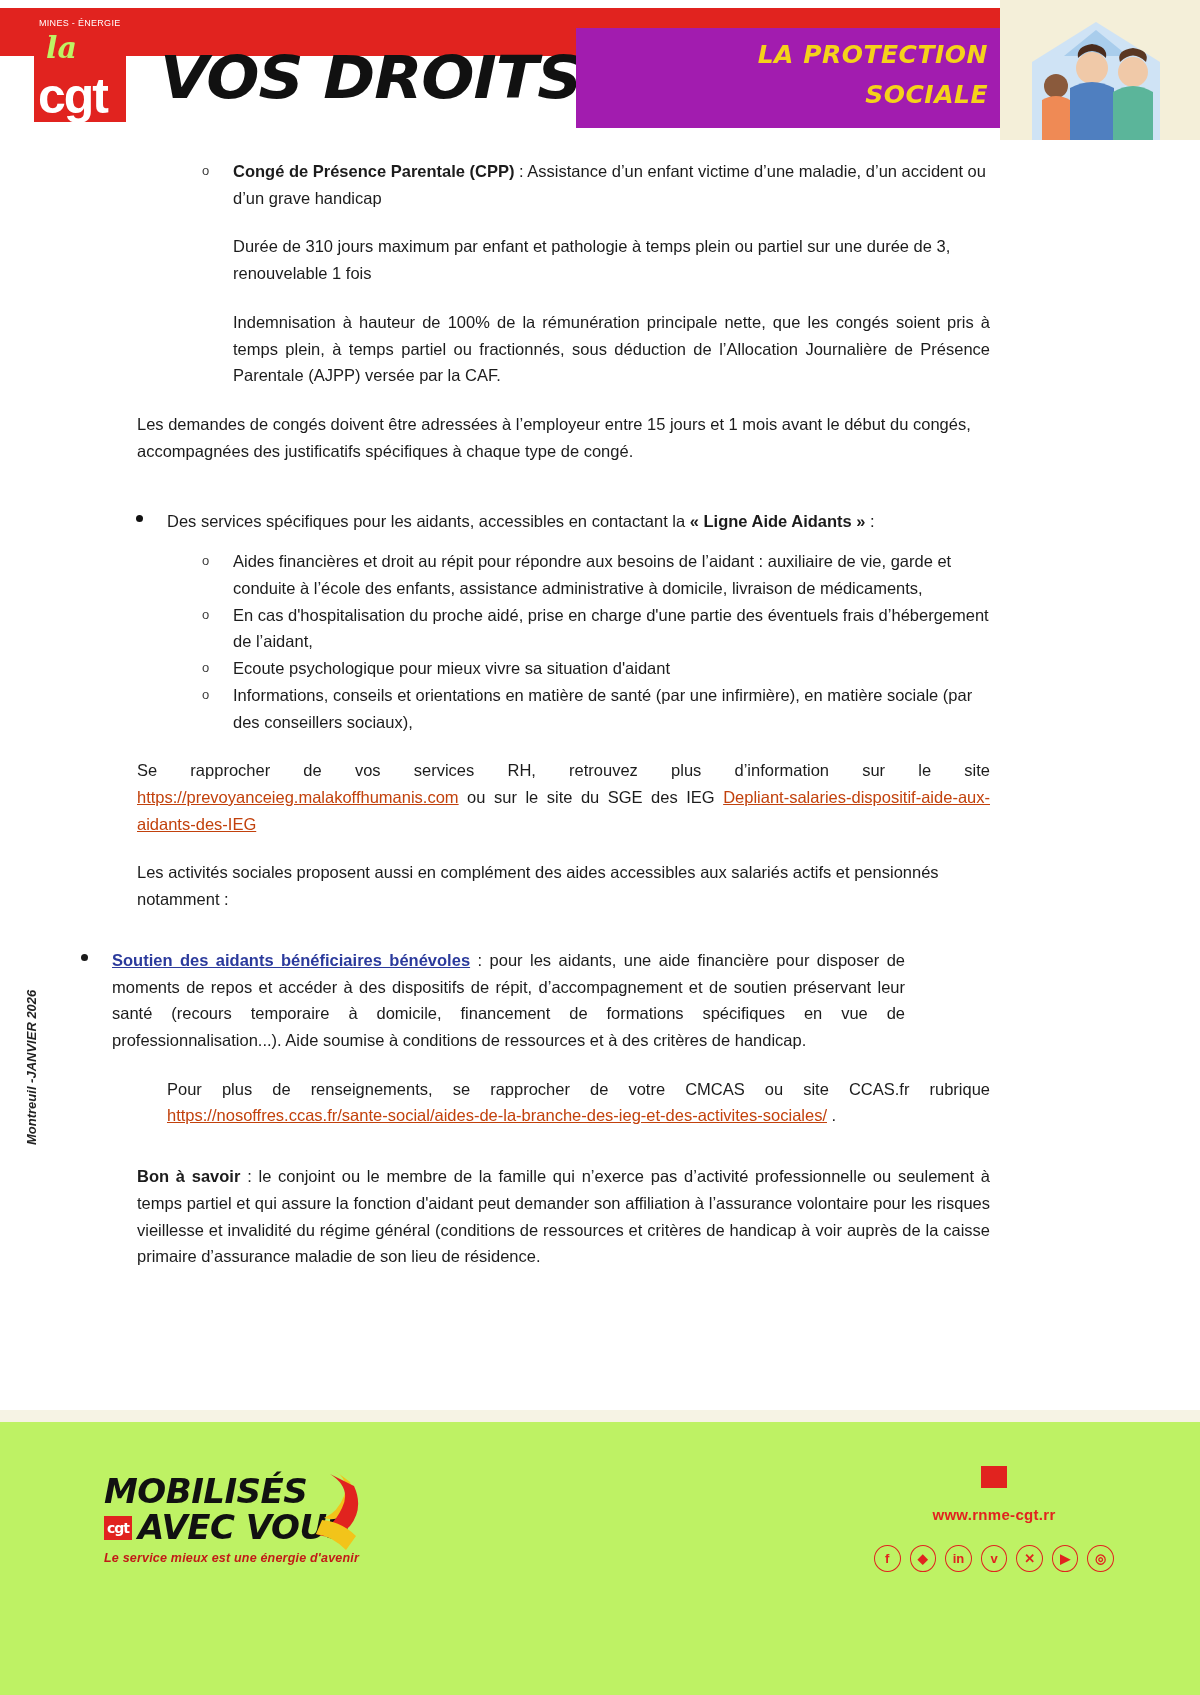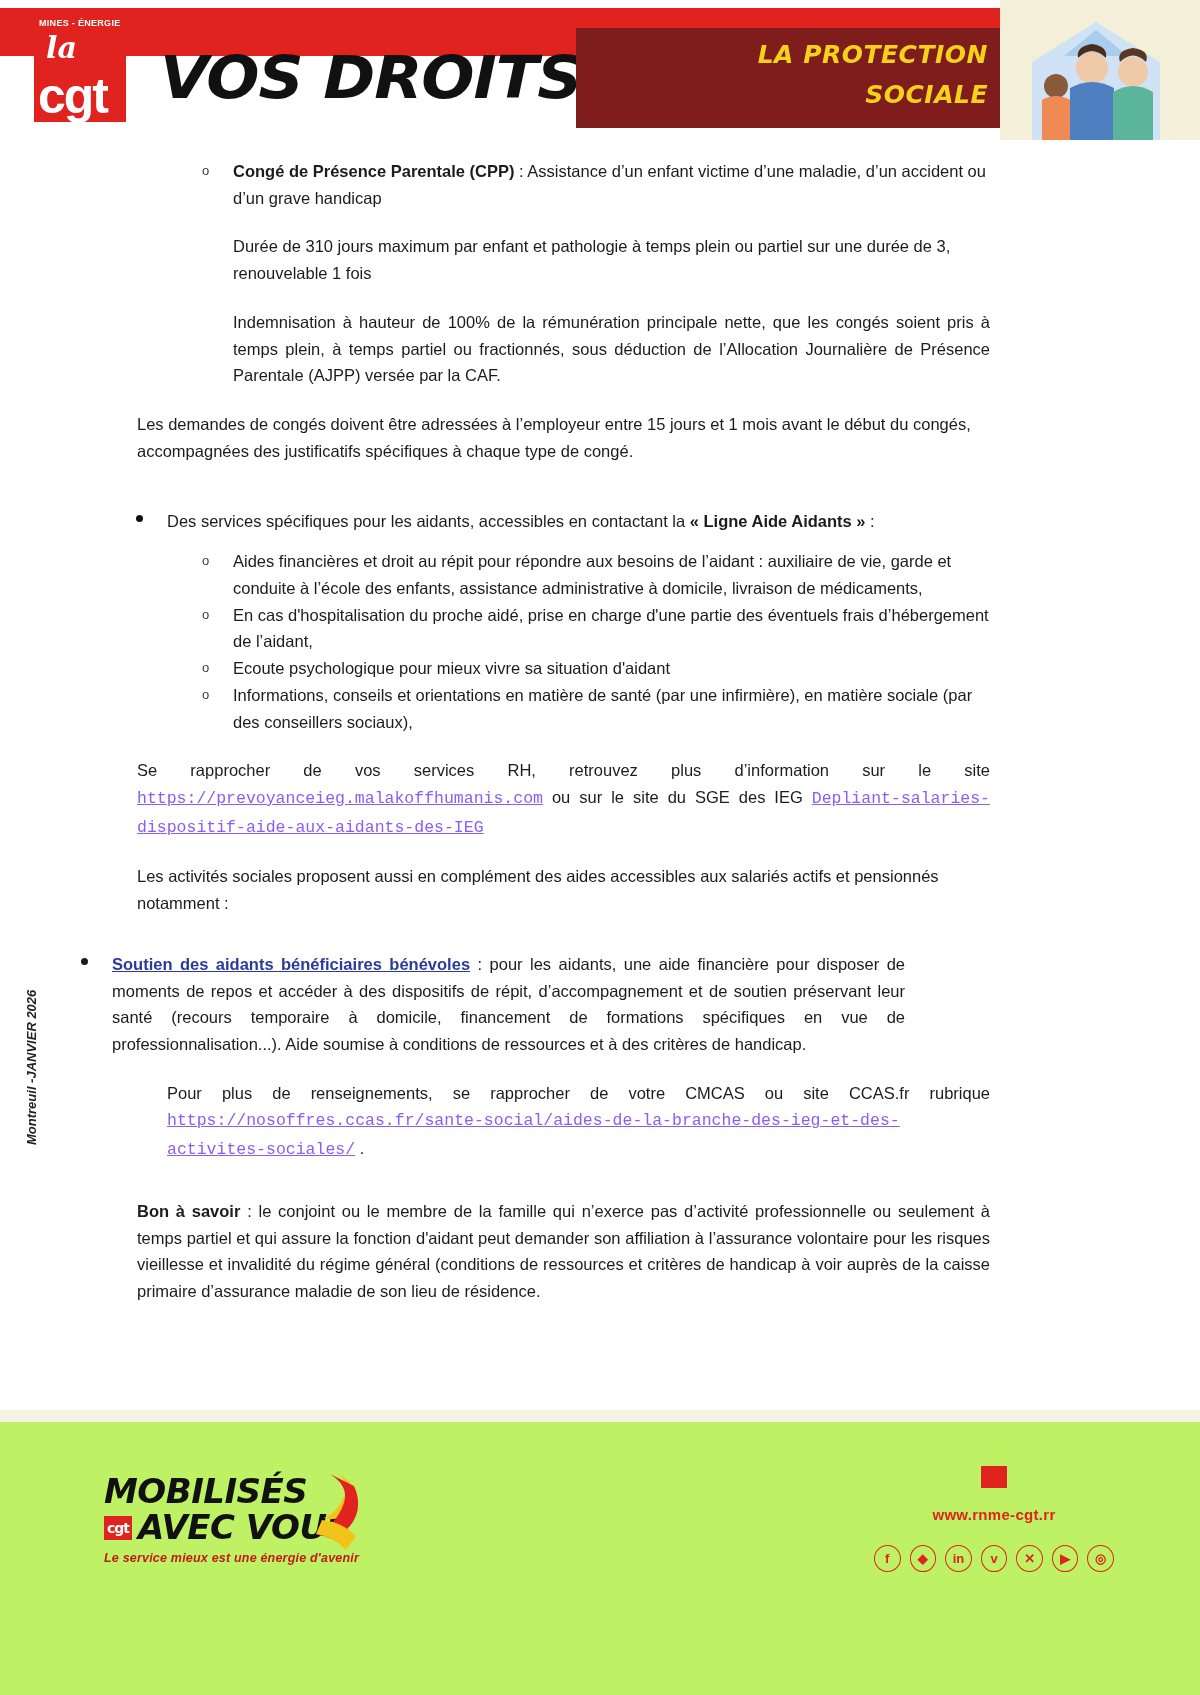--- a/index.html
+++ b/index.html
@@ -45,31 +45,31 @@
     top: 14px; left: 34px;
     width: 92px;
     height: 108px;
     background: #e1231f;
     color: #ffffff;
   }
   .cgt-logo .mines {
     position: absolute;
     top: 4px; left: 5px;
     font-size: 9px;
-    font-weight: bold;
+    font-weight: normal;
     letter-spacing: 0.3px;
     white-space: nowrap;
   }
   .cgt-logo .la {
     position: absolute;
     top: 16px; left: 12px;
     font-family: "DejaVu Serif", serif;
     font-style: italic;
     font-size: 30px;
-    color: #ffffff;
+    color: #bef264;
     font-weight: bold;
   }
   .cgt-logo .cgt {
     position: absolute;
     bottom: 2px; left: 4px;
     font-size: 50px;
     font-weight: bold;
     letter-spacing: -2px;
     line-height: 0.95;
   }
@@ -83,21 +83,21 @@
     color: #111111;
     font-family: "DejaVu Sans", sans-serif;
     transform: scaleX(1.08);
     transform-origin: left center;
   }
   .green-banner {
     position: absolute;
     top: 28px; left: 576px;
     width: 424px;
     height: 100px;
-    background: #7f1d1d;
+    background: #a21caf;
   }
   .green-banner .gb-line {
     position: absolute;
     right: 12px;
     color: #f5d21a;
     font-size: 25px;
     font-weight: bold;
     font-style: italic;
     letter-spacing: 0.5px;
     font-family: "DejaVu Sans", sans-serif;
@@ -167,24 +167,23 @@
   }
   .dot-mark.blue { background: #1a1a1a; }
 
   .gap-s { height: 13px; }
   .gap-m { height: 22px; }
   .gap-l { height: 34px; }
   .gap-xl { height: 44px; }
 
   b, .b { font-weight: bold; }
   .link {
-    color: #8b5cf6;
+    color: #c2410c;
     text-decoration: underline;
     word-break: break-word;
-    font-family: Liberation Mono, monospace;
   }
   .bluebold {
     color: #2b3a9c;
     font-weight: bold;
     text-decoration: underline;
   }
 
   
   .footer {
     position: absolute;

